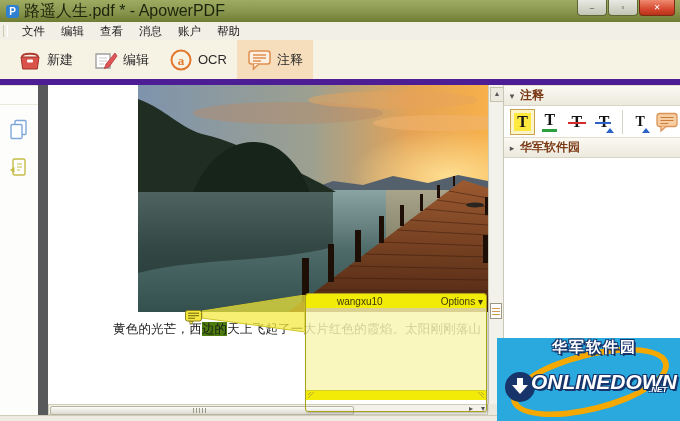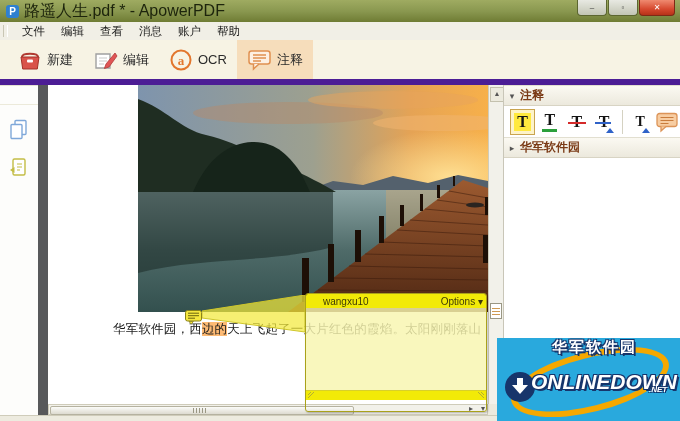--- a/index.html
+++ b/index.html
@@ -33,21 +33,21 @@
   
   .sidebar{position:absolute;left:0;top:85px;width:38px;height:330px;background:#fdfdfb;
     border-top:1px solid #e4e1d2;}
   .side-icon{position:absolute;left:8px;}
   .side-sep{position:absolute;left:0;top:18px;width:38px;border-top:1px solid #eceada;}
   .vdivider{position:absolute;left:38px;top:85px;width:10px;height:330px;background:#58595b;}
   .page{position:absolute;left:48px;top:85px;width:440px;height:319px;background:#ffffff;}
   .photo{position:absolute;left:90px;top:0;width:350px;height:227px;}
   .docline{position:absolute;font-family:"Liberation Serif","DejaVu Serif",serif;
     font-size:12.5px;color:#1a1a1a;white-space:nowrap;letter-spacing:0.2px;z-index:2;}
-  .hl{background:#fdba74;}
+  .hl{background:#4d7c0f;}
   .anchor-note{position:absolute;left:137px;top:225px;z-index:4;}
   .beam{position:absolute;left:154px;top:210px;z-index:3;}
   
   .note{position:absolute;left:257px;top:208px;width:182px;height:119px;z-index:5;
     border:1px solid #a9a11b;border-radius:3px;box-sizing:border-box;overflow:hidden;
     box-shadow:1px 1px 2px rgba(0,0,0,0.25);}
   .note-h{background:#f2ea07;display:flex;align-items:center;font-size:10px;color:#3e3a06;
     height:14px;padding:0 3px;gap:3px;}
   .note-h .sp{flex:1;}
   .note-title{font-weight:bold;}
@@ -253,36 +253,36 @@
           <rect x="282" y="109" width="3" height="17"></rect>
         <rect x="299" y="100" width="3" height="13"></rect>
           <rect x="315" y="91" width="2" height="10"></rect>
         <rect x="345" y="150" width="5" height="28"></rect>
           <rect x="347" y="112" width="4" height="18"></rect>
       </g>
       <ellipse cx="337" cy="120" rx="9" ry="2.5" fill="#2a2420"></ellipse>
     </svg>
 
     <div class="docline" style="left:65px;top:236px;">
-      <span>华军软件园，西</span><span class="hl">边的</span><span>天上飞起了一大片红色的霞焰。太阳刚刚落山</span>
+      <span>黄色的光芒，西</span><span class="hl">边的</span><span>天上飞起了一大片红色的霞焰。太阳刚刚落山</span>
     </div>
 
     <svg class="beam" width="104" height="38">
       <polygon points="0,16 103,0 103,37 0,23" fill="rgba(242,233,60,0.72)" stroke="#cfc62b" stroke-width="1"></polygon>
     </svg>
 
     <svg class="anchor-note" width="18" height="15">
       <rect x="0.5" y="0.5" width="16" height="10.5" rx="2" fill="#f5e73e" stroke="#8a831a"></rect>
       <path d="M3 3.2 h11 M3 5.7 h11 M3 8.2 h7" stroke="#6b650f" stroke-width="1"></path>
       <path d="M4 11.5 l2.2 2.6 l2.2 -2.6 z" fill="#f5e73e" stroke="#8a831a" stroke-width="0.8"></path>
     </svg>
 
     <div class="note">
       <div class="note-h">
-        <span style="margin-left:14px;">wangxu10</span>
+        <span style="margin-left:28px;">wangxu10</span>
         <span class="sp"></span>
         <span><span>Options</span> <span>▾</span></span>
       </div>
       <div class="note-body"></div>
       <div class="note-foot">
         <svg class="grip-corner" style="left:1px;">
             <path d="M1 7 L7 1 M1 4 L4 1" stroke="#8a8656" stroke-width="1" fill="none"></path>
           </svg>
         <svg class="grip-corner" style="right:1px;">
             <path d="M7 7 L1 1 M7 4 L4 1" stroke="#8a8656" stroke-width="1" fill="none"></path>

